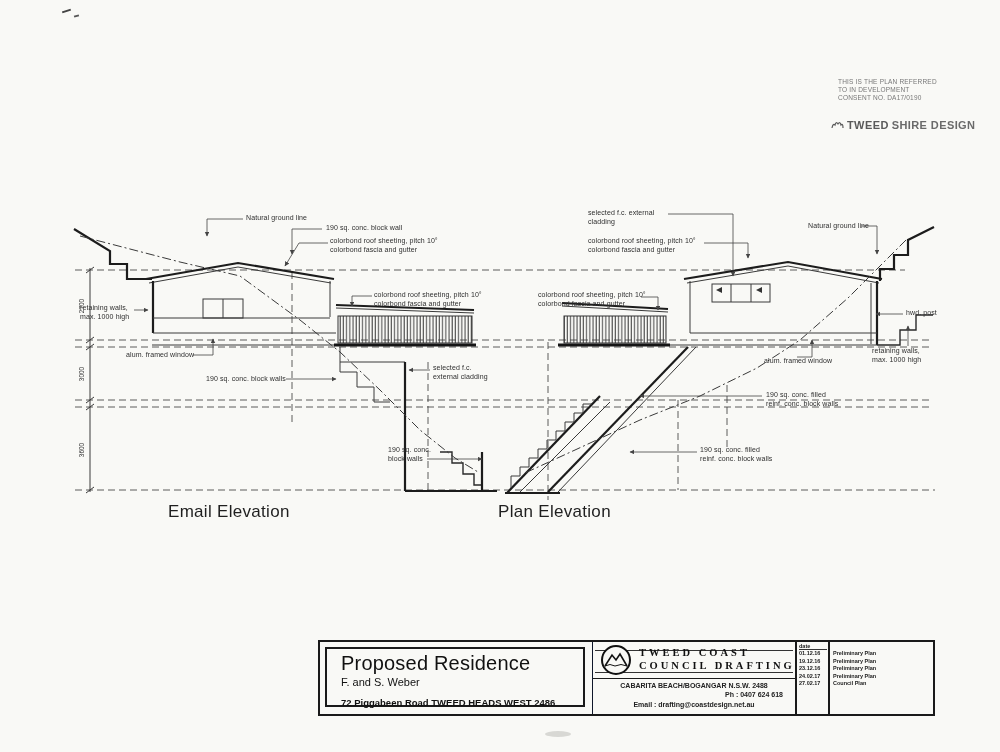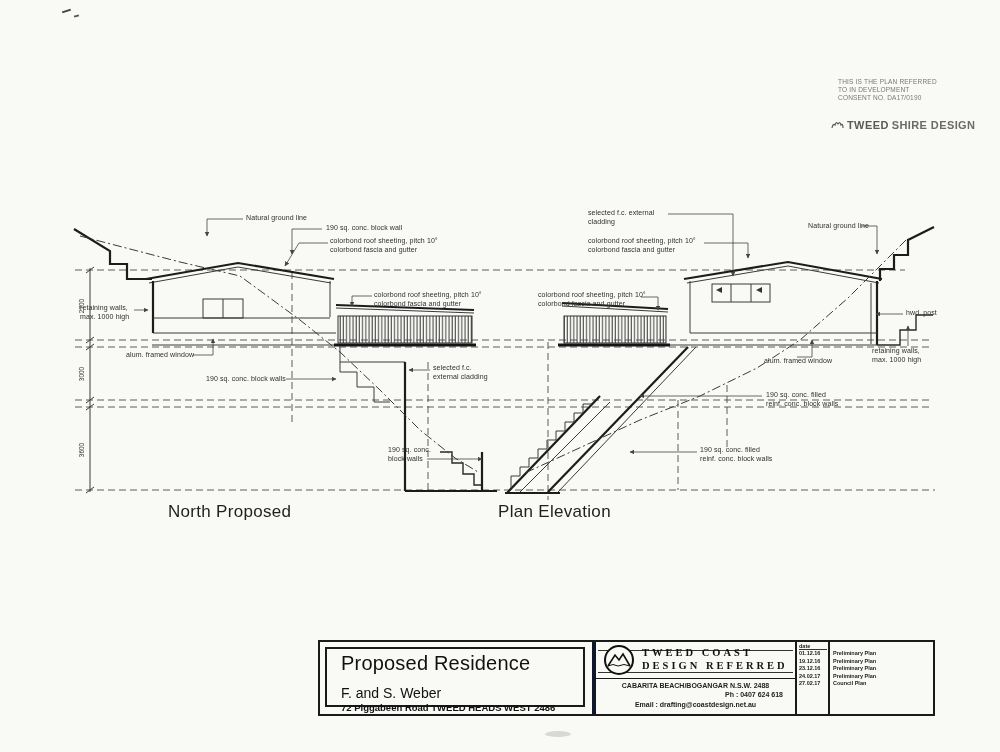--- a/index.html
+++ b/index.html
@@ -20,23 +20,23 @@
   
   .stamp{position:absolute;left:838px;top:78px;font-size:6.5px;line-height:8px;color:#777;letter-spacing:.2px}
   .council{position:absolute;left:831px;top:119px;display:flex;align-items:center;gap:3px;
            font-size:11px;font-weight:bold;color:#5a5a5a;letter-spacing:.4px}
   .council .rest{font-weight:600;color:#6a6a6a}
   
   .tblock{position:absolute;left:318px;top:640px;width:617px;height:76px;border:2px solid #1a1a1a;background:#f9f9f6;box-sizing:border-box}
   .tblock *{box-sizing:border-box}
   .tb-left{position:absolute;left:5px;top:5px;width:260px;height:60px;border:2px solid #1a1a1a;padding:3px 0 16px 14px}
   .tb-project{font-size:20px;color:#111;letter-spacing:.2px}
-  .tb-client{font-size:14px;color:#111;margin-top:10px}
-  .tb-address{font-size:9.5px;font-weight:bold;color:#111;margin-top:1px}
-  .tb-mid{position:absolute;left:272px;top:0;width:203px;height:72px;border-left:4px solid #0f172a}
+  .tb-client{font-size:11px;color:#111;margin-top:1px}
+  .tb-address{font-size:9.5px;font-weight:bold;color:#111;margin-top:9px}
+  .tb-mid{position:absolute;left:272px;top:0;width:203px;height:72px;border-left:1px solid #0f172a}
   .tb-hline{position:absolute;left:2px;right:2px;height:0;border-top:1px solid #333}
   .tb-logo{position:absolute;left:8px;top:3px;width:30px;height:30px;border:2px solid #111;border-radius:50%;background:#f9f9f6}
   .tb-firmname{position:absolute;left:46px;top:4px;font-family:"Liberation Serif",serif;font-weight:bold;
                font-size:10.5px;line-height:13px;color:#111;letter-spacing:3px;white-space:nowrap}
   .tb-sep{position:absolute;left:0;right:0;top:36px;border-top:1.5px solid #1a1a1a}
   .tb-loc{position:absolute;left:0;right:0;top:40px;text-align:center;font-size:7px;font-weight:bold;color:#222}
   .tb-ph{position:absolute;left:0;right:12px;top:49px;text-align:right;font-size:7px;font-weight:bold;color:#222}
   .tb-em{position:absolute;left:0;right:0;top:59px;text-align:center;font-size:7px;font-weight:bold;color:#222}
   .tb-date{position:absolute;left:475px;top:0;width:33px;height:72px;border-left:2px solid #1a1a1a;padding:1px 0 0 2px}
   .tb-date .hdr{font-size:5.5px;font-weight:bold;color:#222;border-bottom:1px solid #333;width:28px}
@@ -205,21 +205,21 @@
   <div class="lbl" style="left:374px;top:291px">colorbond roof sheeting, pitch 10°</div>
   <div class="lbl" style="left:374px;top:300px">colorbond fascia and gutter</div>
   <div class="lbl" style="left:80px;top:304px">retaining walls,</div>
   <div class="lbl" style="left:80px;top:313px">max. 1000 high</div>
   <div class="lbl" style="left:126px;top:351px">alum. framed window</div>
   <div class="lbl" style="left:206px;top:375px">190 sq. conc. block walls</div>
   <div class="lbl" style="left:433px;top:364px">selected f.c.</div>
   <div class="lbl" style="left:433px;top:373px">external cladding</div>
   <div class="lbl" style="left:388px;top:446px">190 sq. conc.</div>
   <div class="lbl" style="left:388px;top:455px">block walls</div>
-  <div class="elev-title" style="left:168px;top:502px">North Proposed</div>
+  <div class="elev-title" style="left:168px;top:502px">Email Elevation</div>
 
   <div class="lbl" style="left:588px;top:209px">selected f.c. external</div>
   <div class="lbl" style="left:588px;top:218px">cladding</div>
   <div class="lbl" style="left:588px;top:237px">colorbond roof sheeting, pitch 10°</div>
   <div class="lbl" style="left:588px;top:246px">colorbond fascia and gutter</div>
   <div class="lbl" style="left:538px;top:291px">colorbond roof sheeting, pitch 10°</div>
   <div class="lbl" style="left:538px;top:300px">colorbond fascia and gutter</div>
   <div class="lbl" style="left:808px;top:222px">Natural ground line</div>
   <div class="lbl" style="left:906px;top:309px">hwd. post</div>
   <div class="lbl" style="left:764px;top:357px">alum. framed window</div>
@@ -242,21 +242,21 @@
       <div class="tb-hline" style="top:8px"></div>
       <div class="tb-hline" style="top:30px"></div>
       <div class="tb-logo">
         <svg width="26" height="26" viewBox="0 0 26 26">
           <path d="M2,19 L9,8 L13,13 L17,7 L24,19" stroke="#111" stroke-width="1.6" fill="none"></path>
           <path d="M2,19 Q7,16 12,19 Q18,16 24,19" stroke="#111" stroke-width="1" fill="none"></path>
         </svg>
       </div>
       <div class="tb-firmname">
         <div>TWEED COAST</div>
-        <div>DESIGN REFERRED</div>
+        <div>COUNCIL DRAFTING</div>
       </div>
       <div class="tb-sep"></div>
       <div class="tb-loc">CABARITA BEACH/BOGANGAR N.S.W. 2488</div>
       <div class="tb-ph">Ph : 0407 624 618</div>
       <div class="tb-em">Email : drafting@coastdesign.net.au</div>
     </div>
 
     <div class="tb-date">
       <div class="hdr">date</div>
       <div class="d">01.12.16</div>

